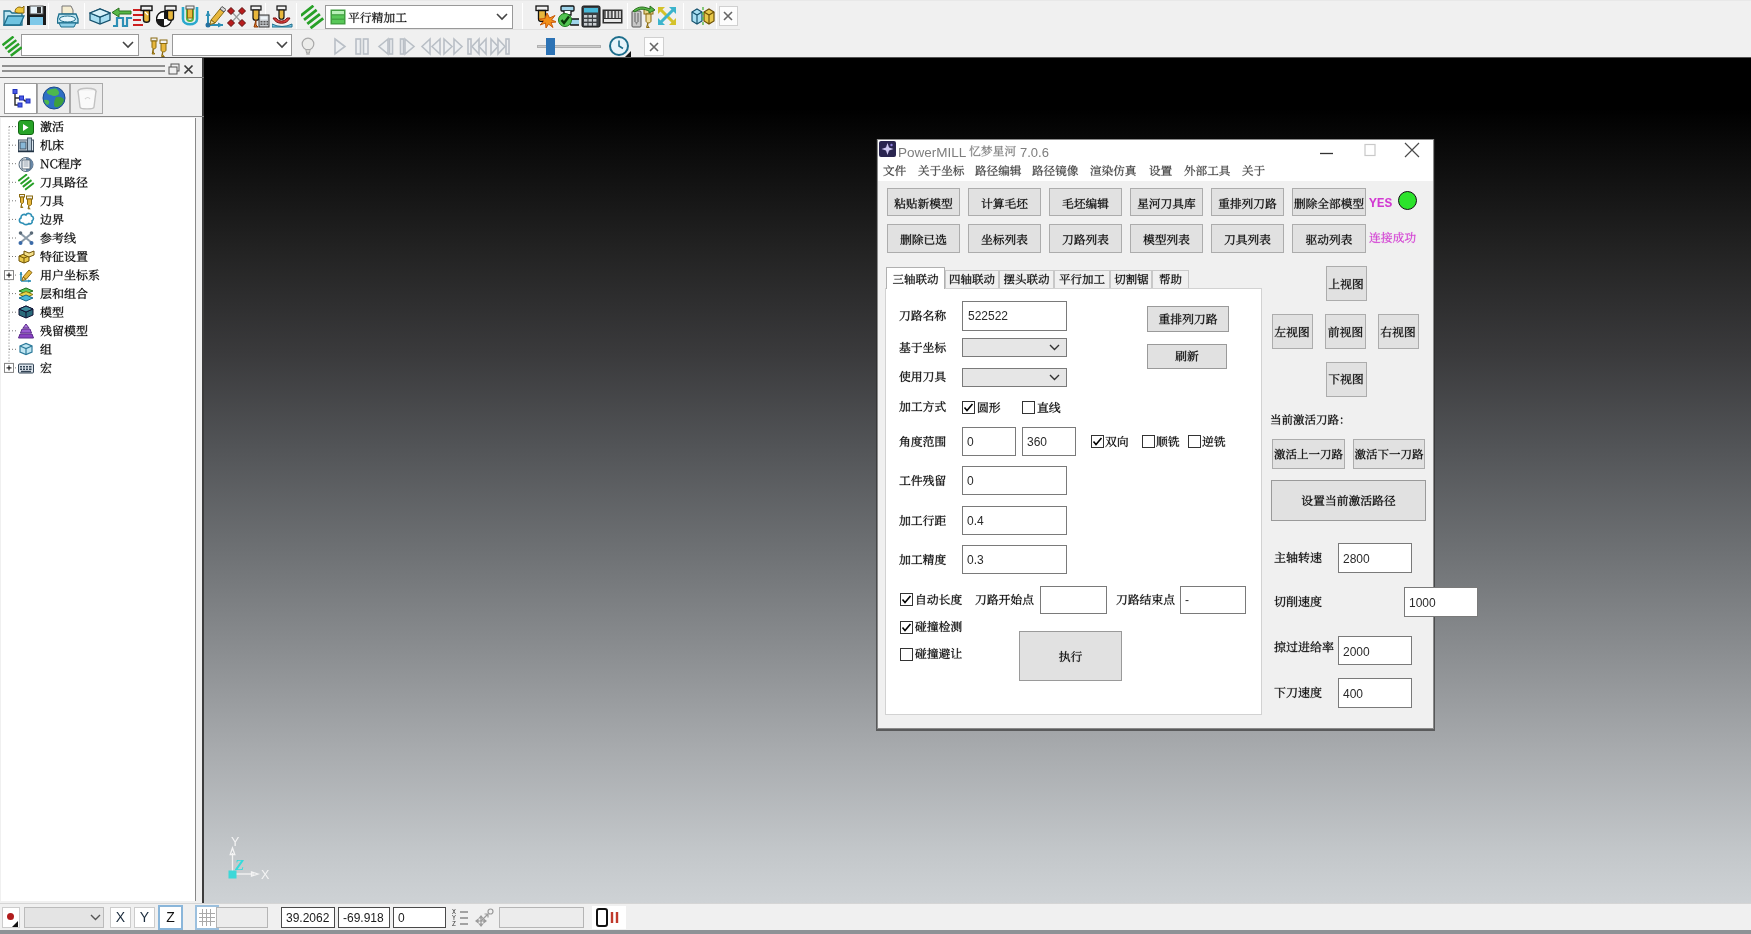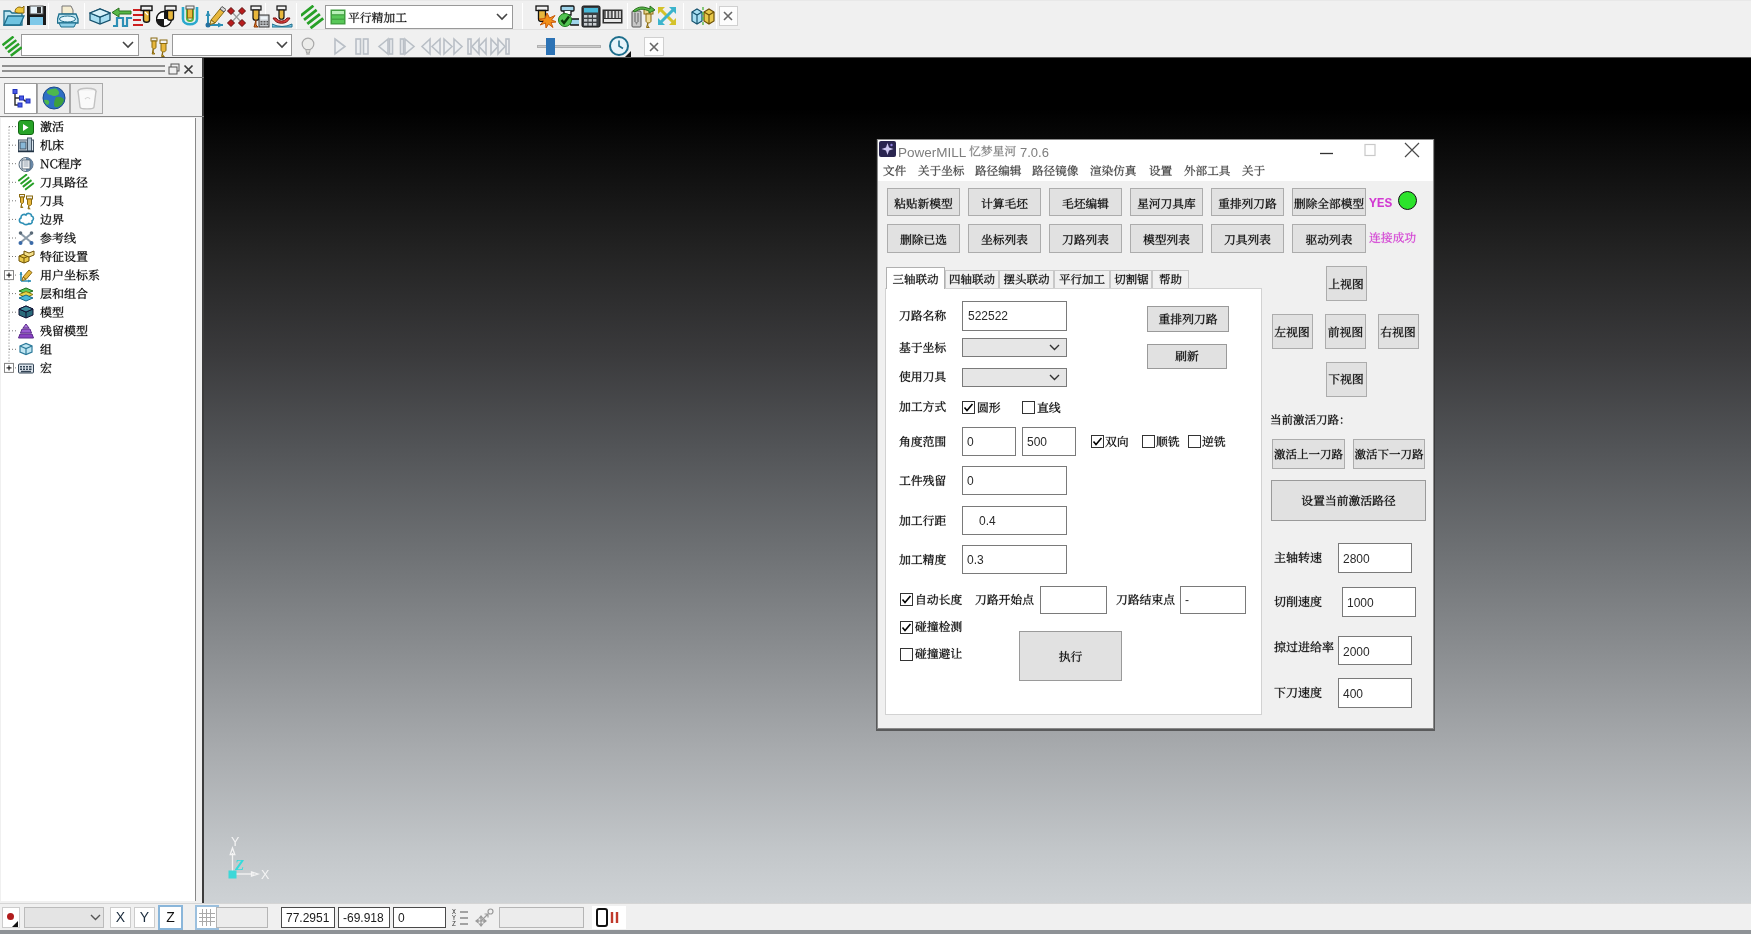--- a/index.html
+++ b/index.html
@@ -109,21 +109,21 @@
 <div class="abs" style="left:110px;top:907px;width:21px;height:21px;background:#fff;border:1px solid #ccc;font-size:14px;color:#1a2b3c;text-align:center;line-height:19px">X</div>
 <div class="abs" style="left:134px;top:907px;width:21px;height:21px;background:#fff;border:1px solid #ccc;font-size:14px;color:#1a2b3c;text-align:center;line-height:19px">Y</div>
 <div class="abs" style="left:158px;top:905px;width:25px;height:25px;background:#fff;border:2px solid #8ab6da;font-size:14px;color:#111;text-align:center;line-height:21px">Z</div>
 <div class="abs" style="left:195px;top:905px;width:24px;height:25px;background:#fff;border:2px solid #9cc0de"></div>
 <svg class="abs" style="left:199px;top:909px" width="16" height="17">
     <g stroke="#a9a9a9" stroke-width="1">
       <path d="M0 4.5 H16 M0 8.5 H16 M0 12.5 H16 M3.5 0 V17 M7.5 0 V17 M11.5 0 V17"></path>
     </g>
   </svg>
 <div class="abs" style="left:216px;top:907px;width:52px;height:21px;background:#ececec;border:1px solid #b5b5b5"></div>
-<div class="tb" style="left:281px;top:907px;width:54px;height:21px;border-color:#4a4a4a;padding:4px 0 0 4px">77.2951</div>
+<div class="tb" style="left:281px;top:907px;width:54px;height:21px;border-color:#4a4a4a;padding:4px 0 0 4px">39.2062</div>
 <div class="tb" style="left:338px;top:907px;width:52px;height:21px;border-color:#4a4a4a;padding:4px 8px 0 4px">-69.918</div>
 <div class="tb" style="left:393px;top:907px;width:53px;height:21px;border-color:#4a4a4a;padding:4px 0 0 4px">0</div>
 <svg class="abs" style="left:452px;top:908px" width="18" height="19">
 <g fill="#333" font-size="6.5" font-family="Liberation Mono">
       <text x="0" y="6">X</text>
       <text x="0" y="12">Y</text>
       <text x="0" y="18">Z</text>
     </g>
 <g stroke="#888" stroke-width="1.3">
       <path d="M8 4 H16 M8 10 H16 M8 16 H16"></path>
@@ -194,29 +194,29 @@
     <path d="M1 1 L5.5 5.5 L10 1" stroke="#333" stroke-width="1.4" fill="none"></path>
   </svg>
 <div class="btn" style="left:1147px;top:306px;width:82px;height:26px;border-color:#9a9a9a"></div>
 <div class="btn" style="left:1147px;top:344px;width:80px;height:25px;border-color:#9a9a9a"></div>
 <div class="cb" style="left:962px;top:401px"></div>
 <svg class="abs" style="left:962px;top:401px;z-index:4" width="13" height="13">
     <path d="M2.5 6.5 L5 9.5 L10.5 3" stroke="#000" stroke-width="1.6" fill="none"></path>
   </svg>
 <div class="cb" style="left:1022px;top:401px"></div>
 <div class="tb" style="left:962px;top:427px;width:54px;height:29px;padding:8px 0 0 4px;color:#2a2a2a">0</div>
-<div class="tb" style="left:1022px;top:427px;width:54px;height:29px;padding:8px 0 0 4px;color:#2a2a2a">500</div>
+<div class="tb" style="left:1022px;top:427px;width:54px;height:29px;padding:8px 0 0 4px;color:#2a2a2a">360</div>
 <div class="cb" style="left:1091px;top:435px"></div>
 <svg class="abs" style="left:1091px;top:435px;z-index:4" width="13" height="13">
     <path d="M2.5 6.5 L5 9.5 L10.5 3" stroke="#000" stroke-width="1.6" fill="none"></path>
   </svg>
 <div class="cb" style="left:1142px;top:435px"></div>
 <div class="cb" style="left:1188px;top:435px"></div>
 <div class="tb" style="left:962px;top:466px;width:105px;height:29px;padding:8px 0 0 4px;color:#2a2a2a">0</div>
-<div class="tb" style="left:962px;top:506px;width:105px;height:29px;padding:8px 0 0 16px;color:#2a2a2a">0.4</div>
+<div class="tb" style="left:962px;top:506px;width:105px;height:29px;padding:8px 0 0 4px;color:#2a2a2a">0.4</div>
 <div class="tb" style="left:962px;top:545px;width:105px;height:29px;padding:8px 0 0 4px;color:#2a2a2a">0.3</div>
 <div class="cb" style="left:900px;top:593px"></div>
 <svg class="abs" style="left:900px;top:593px;z-index:4" width="13" height="13">
     <path d="M2.5 6.5 L5 9.5 L10.5 3" stroke="#000" stroke-width="1.6" fill="none"></path>
   </svg>
 <div class="tb" style="left:1040px;top:586px;width:67px;height:28px"></div>
 <div class="tb" style="left:1180px;top:586px;width:66px;height:28px;padding:7px 0 0 4px;color:#2a2a2a">-</div>
 <div class="cb" style="left:900px;top:621px"></div>
 <svg class="abs" style="left:900px;top:621px;z-index:4" width="13" height="13">
     <path d="M2.5 6.5 L5 9.5 L10.5 3" stroke="#000" stroke-width="1.6" fill="none"></path>
@@ -225,21 +225,21 @@
 <div class="btn" style="left:1019px;top:631px;width:103px;height:50px;border-color:#9a9a9a"></div>
 <div class="btn" style="left:1326px;top:266px;width:41px;height:35px"></div>
 <div class="btn" style="left:1272px;top:314px;width:41px;height:35px"></div>
 <div class="btn" style="left:1325px;top:314px;width:41px;height:35px"></div>
 <div class="btn" style="left:1378px;top:314px;width:41px;height:35px"></div>
 <div class="btn" style="left:1326px;top:362px;width:41px;height:35px"></div>
 <div class="btn" style="left:1272px;top:439px;width:73px;height:30px"></div>
 <div class="btn" style="left:1353px;top:439px;width:72px;height:30px"></div>
 <div class="btn" style="left:1271px;top:480px;width:155px;height:41px;border-color:#9a9a9a"></div>
 <div class="tb" style="left:1338px;top:543px;width:74px;height:30px;padding:9px 0 0 4px;color:#2a2a2a">2800</div>
-<div class="tb" style="left:1342px;top:587px;width:74px;height:30px;padding:9px 0 0 4px;color:#2a2a2a">1000</div>
+<div class="tb" style="left:1404px;top:587px;width:74px;height:30px;padding:9px 0 0 4px;color:#2a2a2a">1000</div>
 <div class="tb" style="left:1338px;top:636px;width:74px;height:29px;padding:9px 0 0 4px;color:#2a2a2a">2000</div>
 <div class="tb" style="left:1338px;top:678px;width:74px;height:30px;padding:9px 0 0 4px;color:#2a2a2a">400</div>
 <svg class="abs" style="left:2px;top:5px" width="23" height="23">
     <path d="M2 6 L8 6 L10 8 L20 8 L20 20 L2 20 Z" fill="#bfe6f2" stroke="#1d6e8c" stroke-width="1.3"></path>
 <path d="M2 20 L6 11 L22 11 L18 20 Z" fill="#6fc3e0" stroke="#1d6e8c" stroke-width="1.3"></path>
 <path d="M13 7 C13 2 18 1 20 3 L22 1 L22 8 L16 8 Z" fill="#f0c83c" stroke="#8a6a10"></path>
   </svg>
 <svg class="abs" style="left:26px;top:5px" width="21" height="22">
     <rect x="1" y="1" width="19" height="19" fill="#1a1a1a"></rect>
 <rect x="4" y="1" width="13" height="8" fill="#e8f4fa" stroke="#555"></rect>

